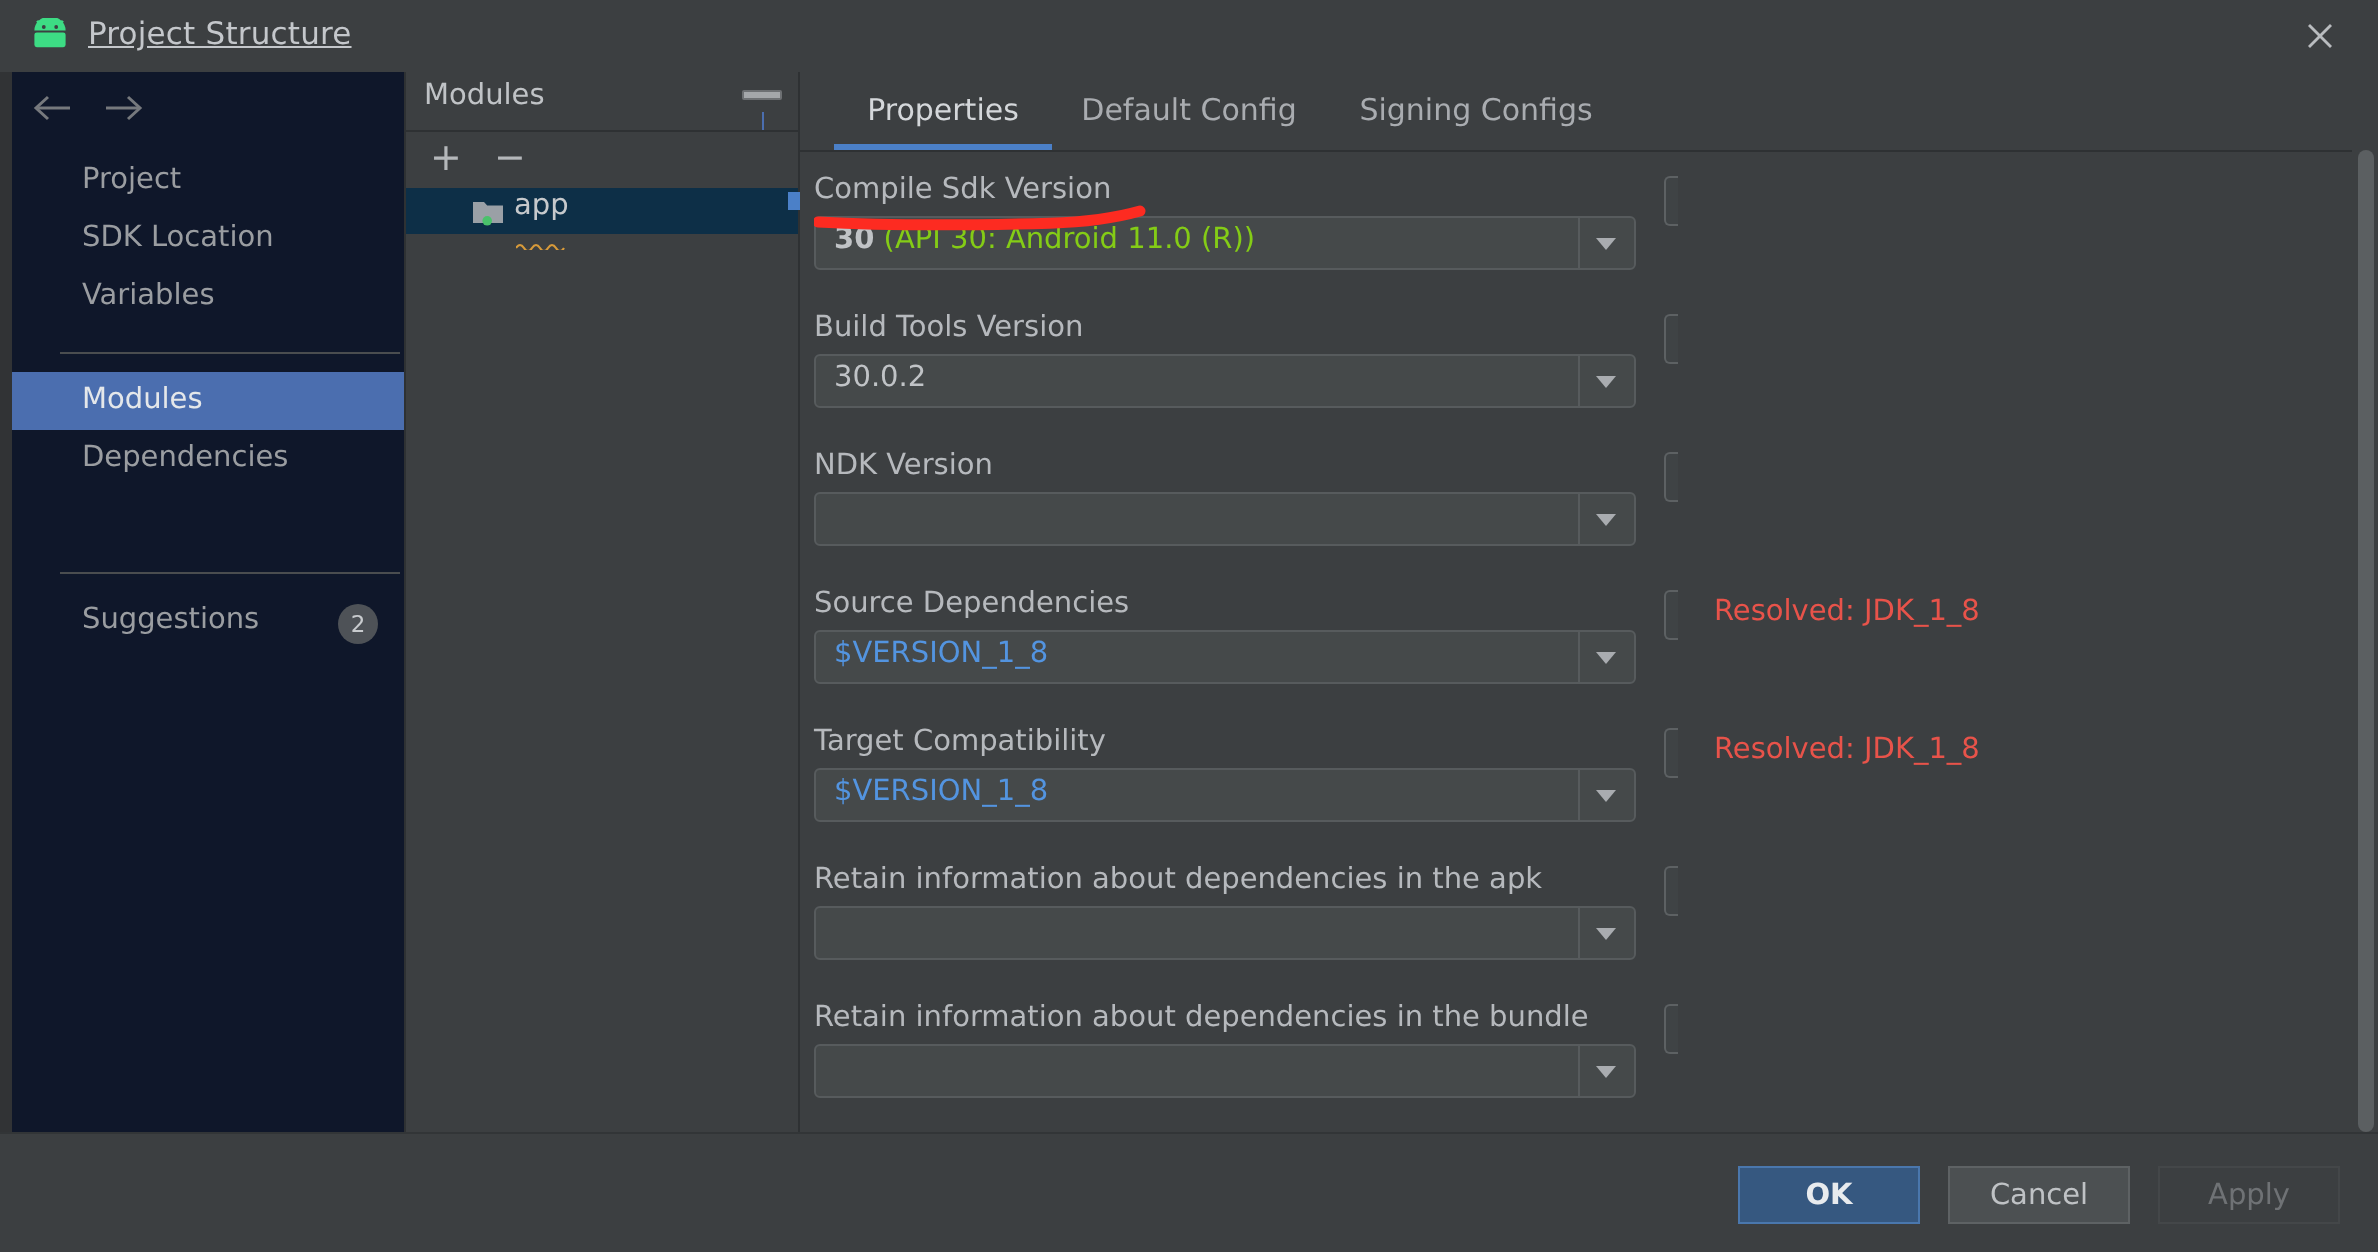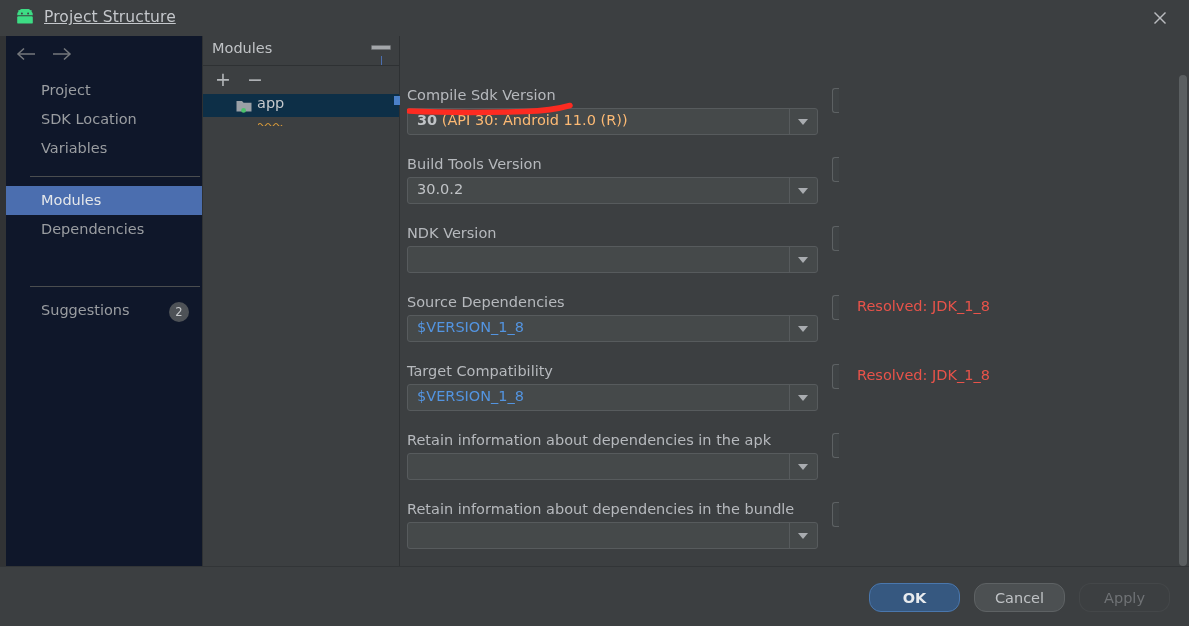--- a/index.html
+++ b/index.html
@@ -60,40 +60,40 @@
   .tab{position:absolute;top:0;height:39px;line-height:39px;font-size:15px;color:#a9acb0;cursor:default;}
   .tab.active{color:#d4d7da;}
   .tab .ul{position:absolute;left:0;bottom:0;width:100%;height:3px;background:#4b80c8;}
 
   .form{position:absolute;left:0;top:39px;width:789px;height:491px;overflow:hidden;}
   .field{position:absolute;left:7px;}
   .flabel{font-size:14.5px;color:#b6b9bd;margin-bottom:5px;white-space:nowrap;}
   .combo{position:relative;width:411px;height:27px;background:#45494a;border:1px solid #575b5d;
          border-radius:3px;box-sizing:border-box;cursor:default;}
   .combo .val{position:absolute;left:9px;top:3px;font-size:14.5px;color:#c0c3c6;white-space:nowrap;}
-  .combo .val .dim{color:#fdba74;}
+  .combo .val .dim{color:#84cc16;}
   .combo .val.var{color:#5394e0;}
   .combo .arrowbox{position:absolute;right:0;top:0;width:27px;height:25px;border-left:1px solid #575b5d;}
   .combo .arrowbox b{position:absolute;left:8px;top:10px;width:0;height:0;
       border-left:5px solid transparent;border-right:5px solid transparent;border-top:6px solid #a9acb0;}
   .sidebtn{position:absolute;left:425px;top:1px;width:7px;height:25px;
            border:1px solid #5d6163;border-right:none;border-radius:3px 0 0 3px;background:#3f4345;
            box-sizing:border-box;cursor:default;}
   .resolved{position:absolute;left:450px;top:4px;font-size:14.5px;color:#e8534a;white-space:nowrap;}
 
   
   .annot{position:absolute;left:407px;top:100px;width:172px;height:16px;pointer-events:none;}
 
   
   .vscroll{position:absolute;right:0;top:39px;width:13px;height:491px;background:#3c3f41;}
   .vscroll .thumb{position:absolute;left:3px;top:0;width:8px;height:491px;background:#5b5f61;border-radius:4px;}
 
   
   .footer{position:absolute;left:0;top:566px;width:1189px;height:60px;background:#3c3f41;border-top:1px solid #323537;}
-  .btn{position:absolute;top:16px;height:29px;border-radius:12px;font-size:14.5px;
+  .btn{position:absolute;top:16px;height:29px;border-radius:0;font-size:14.5px;
        text-align:center;line-height:28px;box-sizing:border-box;cursor:default;}
   .btn.ok{left:869px;width:91px;background:#365880;border:1px solid #4a77ad;color:#e8ebee;font-weight:bold;}
   .btn.cancel{left:974px;width:91px;background:#4c5052;border:1px solid #5e6264;color:#bfc2c5;}
   .btn.apply{left:1079px;width:91px;background:#3c3f41;border:1px solid #52565860;color:#6f7275;}
 </style>
 </head>
 <body>
 
 <div class="win">
 
@@ -186,20 +186,32 @@
         <svg width="32" height="4" viewBox="0 0 32 4">
           <path d="M0 3 Q2 0 4 3 T8 3 T12 3 T16 3 T20 3 T24 3" fill="none" stroke="#d79a3a" stroke-width="1.1"></path>
         </svg>
       </span>
     </div>
   </div>
   <div class="sel-tick"></div>
 
   <div class="main">
 
+    <div class="tabs">
+      <div class="tab active" style="left:17px;width:109px;text-align:center;">
+        <span>Properties</span>
+        <span class="ul"></span>
+      </div>
+      <div class="tab" style="left:126px;width:137px;text-align:center;">
+        <span>Default Config</span>
+      </div>
+      <div class="tab" style="left:263px;width:150px;text-align:center;">
+        <span>Signing Configs</span>
+      </div>
+    </div>
 
     <div class="form">
 
       <div class="field" style="top:12px;">
         <div class="flabel">Compile Sdk Version</div>
         <div class="combo">
           <span class="val"><b>30</b><span class="dim"> (API 30: Android 11.0 (R))</span></span>
           <span class="arrowbox">
               <b></b>
             </span>

